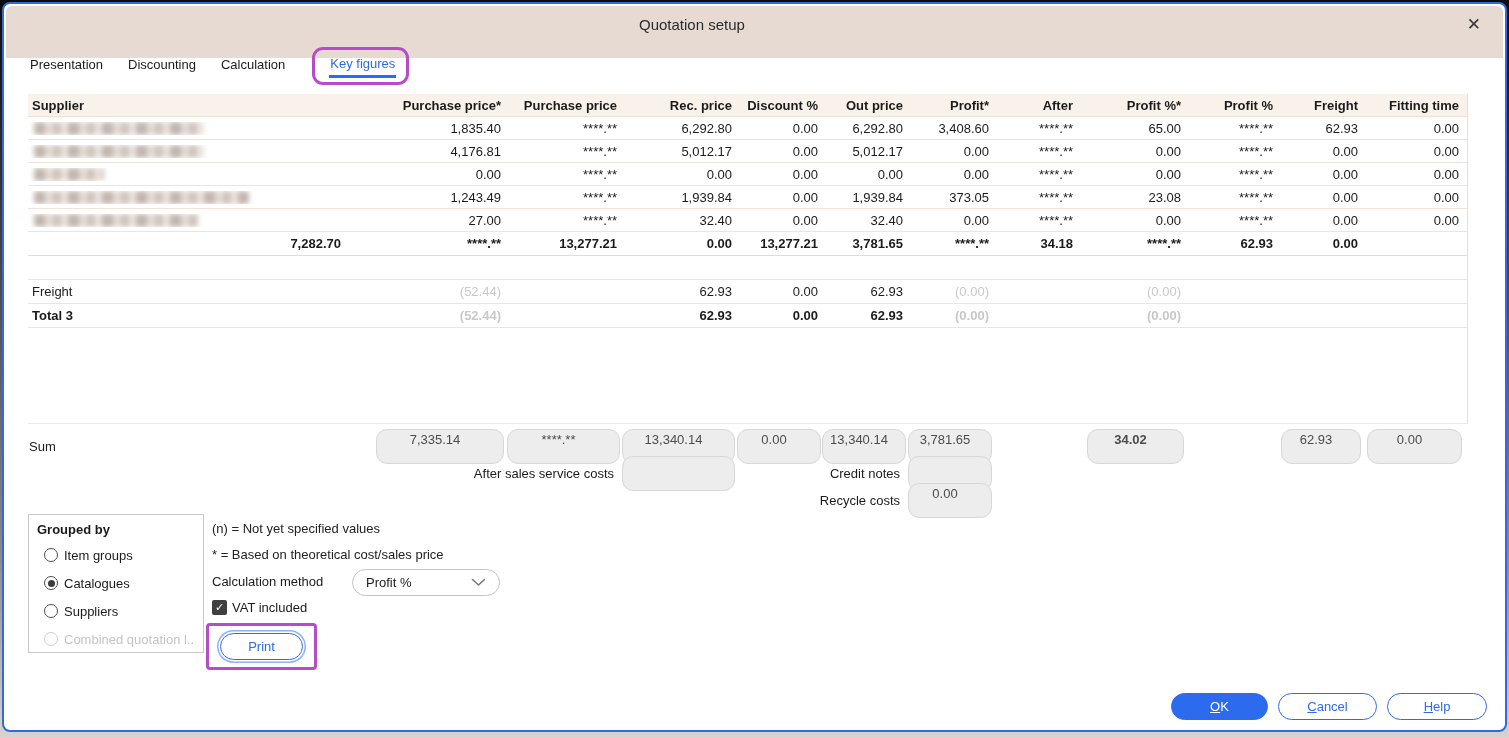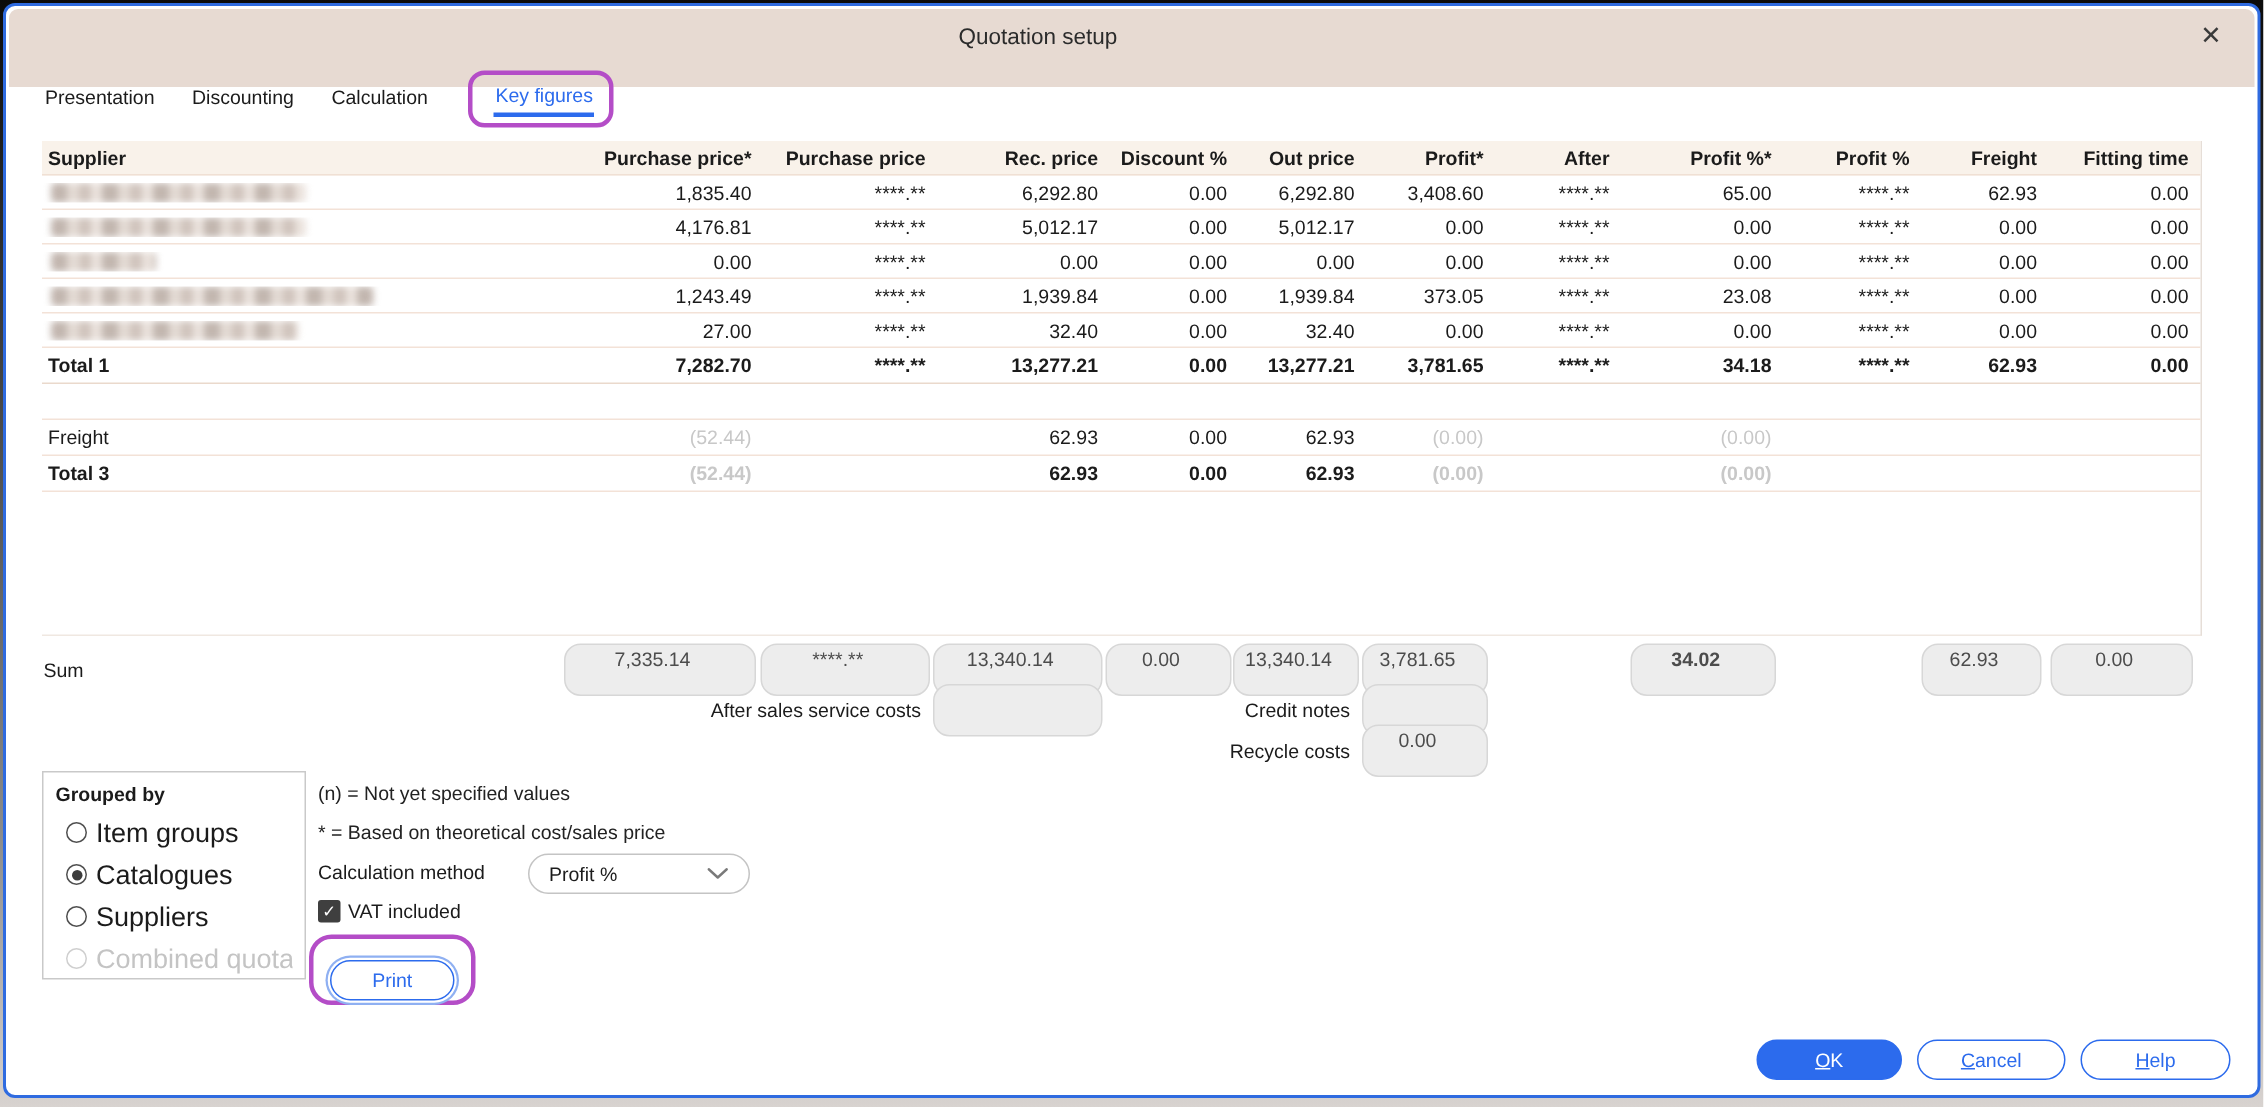--- a/index.html
+++ b/index.html
@@ -49,37 +49,37 @@
             display:flex; align-items:center; justify-content:center; gap:9px; cursor:pointer;
             font-family:inherit; }
   
   .groupbox { position:absolute; left:24px; top:510px; width:176px; height:139px;
               border:1px solid #c9c9c9; background:#fff; padding:7px 8px; }
   .gb-title { font-size:13px; font-weight:700; margin-bottom:4px; }
   .radio-row { display:flex; align-items:center; gap:6px; height:28px; padding-left:7px; cursor:pointer; }
   .radio { width:14px; height:14px; border:1.5px solid #4f4f4f; border-radius:50%; flex:0 0 auto;
            display:flex; align-items:center; justify-content:center; background:#fff; }
   .radio.sel::after { content:""; width:7px; height:7px; border-radius:50%; background:#3c3c3c; }
-  .radio-label { font-size:18px; white-space:nowrap; overflow:hidden; }
+  .radio-label { font-size:13px; white-space:nowrap; overflow:hidden; }
   .radio-row.disabled { cursor:default; }
   .radio-row.disabled .radio { border-color:#cfcfcf; }
   .radio-row.disabled .radio-label { color:#c4c4c4; }
   
   .legend { position:absolute; left:208px; font-size:13px; color:#222; }
   .cm-label { position:absolute; left:208px; top:570px; font-size:13px; }
   .dropdown { position:absolute; left:348px; top:565px; width:148px; height:27px; background:#fff;
               border:1px solid #c4c4c4; border-radius:14px; display:flex; align-items:center;
               justify-content:space-between; padding:0 13px; font-size:13px; cursor:pointer; }
   .dropdown .chev { color:#7a7a7a; }
   .vat { position:absolute; left:208px; top:596px; display:flex; align-items:center; gap:5px;
          font-size:13px; cursor:pointer; }
   .cb { width:15px; height:15px; background:#3f3f3f; border-radius:2px; color:#fff; font-size:11px;
         font-weight:700; display:flex; align-items:center; justify-content:center; }
   .print-wrap { position:absolute; left:202px; top:619px; width:111px; height:47px;
-                border:3px solid #b44dc7; border-radius:15px; display:flex; align-items:flex-end; justify-content:center; }
+                border:3px solid #b44dc7; border-radius:4px; display:flex; align-items:center; justify-content:center; }
   .print-btn { width:83px; height:27px; background:#fff; border:1.5px solid #2c6bed; border-radius:14px;
                color:#2c6bed; font-size:13px; cursor:pointer; font-family:inherit;
                box-shadow:0 0 0 1.5px #ffffff, 0 0 0 3px #8fb0f2; }
   
   .footer { position:absolute; right:18px; bottom:10px; display:flex; gap:10px; }
   .btn { height:27px; border-radius:14px; font-size:13px; font-family:inherit; cursor:pointer;
          display:flex; align-items:center; justify-content:center; }
   .btn.primary { width:97px; background:#2c6bed; border:1.5px solid #2c6bed; color:#fff; }
   .btn.outline { background:#fff; border:1.5px solid #2c6bed; color:#2c6bed; }
   .btn.w99 { width:99px; } .btn.w100 { width:100px; }
@@ -195,21 +195,20 @@
           <div class="tcell num">0.00</div>
           <div class="tcell num">32.40</div>
           <div class="tcell num">0.00</div>
           <div class="tcell num">****.**</div>
           <div class="tcell num">0.00</div>
           <div class="tcell num">****.**</div>
           <div class="tcell num">0.00</div>
           <div class="tcell num">0.00</div>
         </div>
         <div class="trow bold total1" style="grid-template-columns: 316px 160px 116px 115px 86px 85px 86px 84px 108px 92px 85px 101px;">
-          <div class="tcell first">Total 1</div>
           <div class="tcell num">7,282.70</div>
           <div class="tcell num">****.**</div>
           <div class="tcell num">13,277.21</div>
           <div class="tcell num">0.00</div>
           <div class="tcell num">13,277.21</div>
           <div class="tcell num">3,781.65</div>
           <div class="tcell num">****.**</div>
           <div class="tcell num">34.18</div>
           <div class="tcell num">****.**</div>
           <div class="tcell num">62.93</div>

